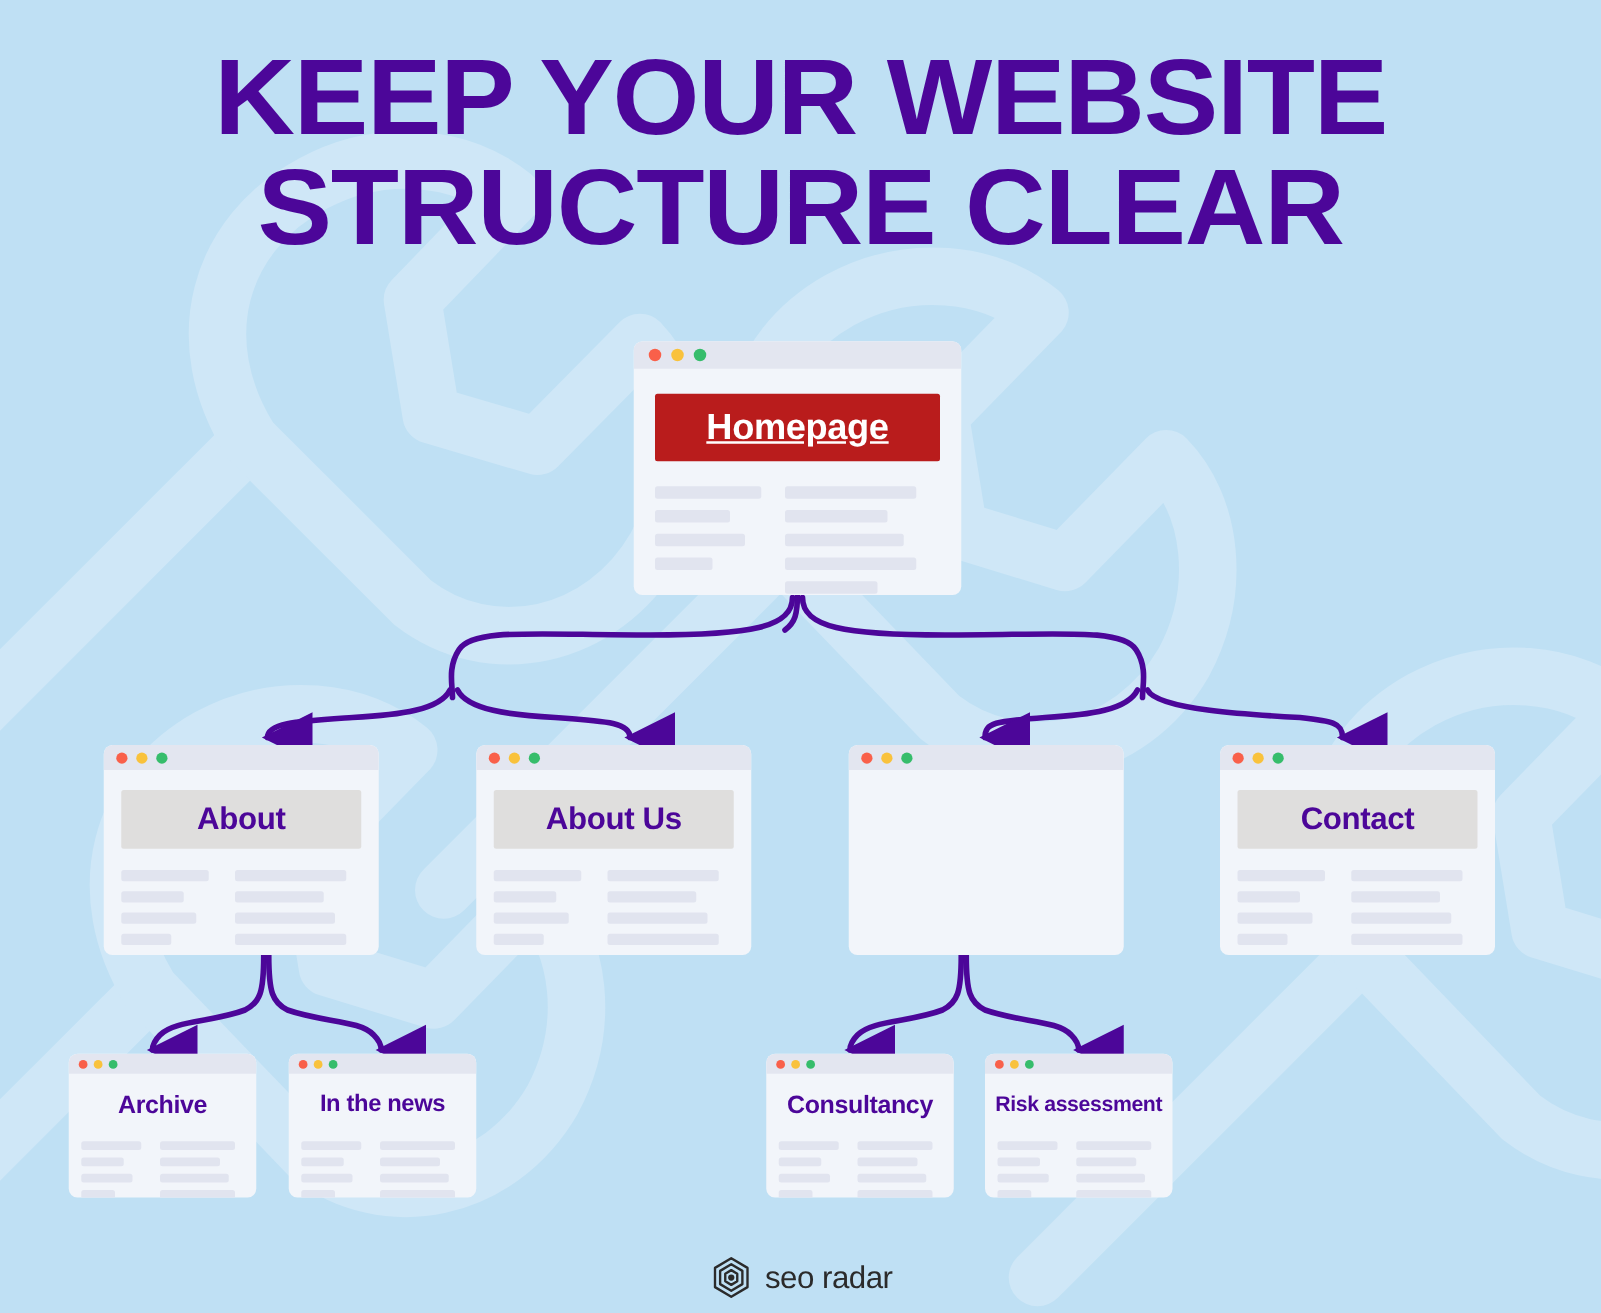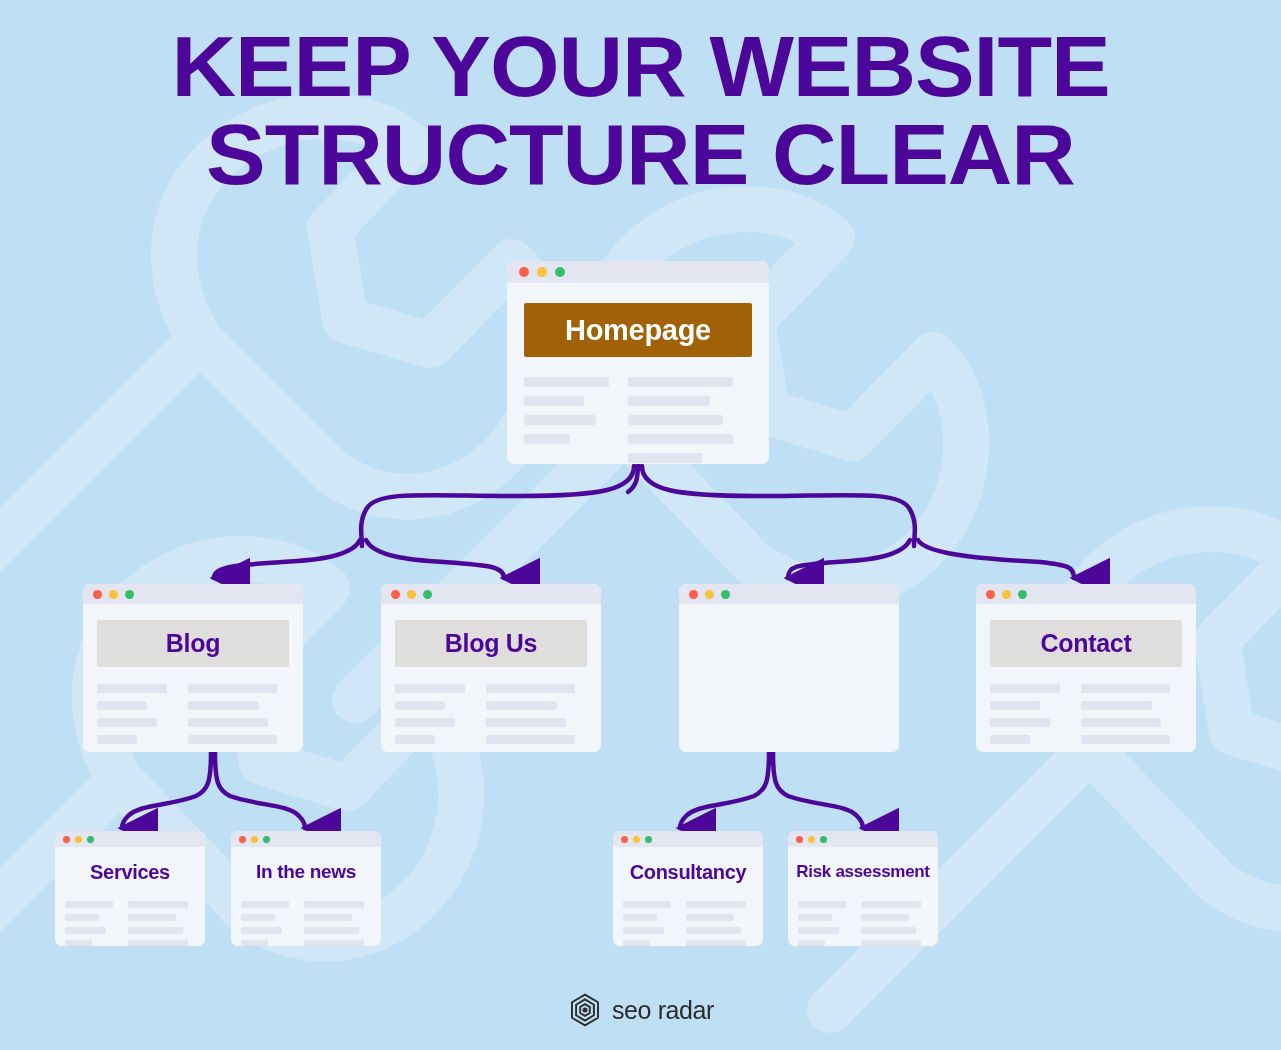--- a/index.html
+++ b/index.html
@@ -10,21 +10,21 @@
     width: 1281px;
     height: 1050px;
     background: #bfe0f4;
     font-family: "Liberation Sans", sans-serif;
     overflow: hidden;
     position: relative;
   }
 
   #stage {
     position: absolute;
-    left: 0; top: 0;
+    left: 0; top: 12px;
     width: 1281px;
     height: 836px;
     border-radius: 19px;
   }
 
   
   #watermark {
     position: absolute;
     left: 0; top: 0;
     width: 1281px;
@@ -102,22 +102,23 @@
 
   
   .band {
     margin: 0 auto;
     display: flex;
     align-items: center;
     justify-content: center;
     box-sizing: border-box;
   }
   .band.purple {
-    background: #a16207;
+    background: #b91c1c;
     color: #ffffff;
+    text-decoration: underline;
   }
   .band.gray {
     background: #dfdedd;
     color: #4c0699;
   }
   .band.none {
     background: transparent;
     color: #4c0699;
   }
   .band .band-text {
@@ -292,21 +293,21 @@
   </div>
 
   <div class="card lvl2" style="left:83px; top:584px; width:220px; height:168px;">
     <div class="titlebar">
       <span class="dot red"></span>
       <span class="dot amber"></span>
       <span class="dot green"></span>
     </div>
     <div class="body">
       <div class="band gray" style="width:192px; height:47px; margin-top:16px; border-radius:2px;">
-        <span class="band-text" style="font-size:25px;">Blog</span>
+        <span class="band-text" style="font-size:25px;">About</span>
       </div>
       <div class="cols" style="margin:17px 0 0 14px;">
         <div class="col" style="width:91px; gap:8px;">
           <div class="ln" style="width:70px; height:9px;"></div>
           <div class="ln" style="width:50px; height:9px;"></div>
           <div class="ln" style="width:60px; height:9px;"></div>
           <div class="ln" style="width:40px; height:9px;"></div>
         </div>
         <div class="col" style="width:100px; gap:8px;">
           <div class="ln" style="width:89px; height:9px;"></div>
@@ -320,21 +321,21 @@
   </div>
 
   <div class="card lvl2" style="left:381px; top:584px; width:220px; height:168px;">
     <div class="titlebar">
       <span class="dot red"></span>
       <span class="dot amber"></span>
       <span class="dot green"></span>
     </div>
     <div class="body">
       <div class="band gray" style="width:192px; height:47px; margin-top:16px; border-radius:2px;">
-        <span class="band-text" style="font-size:25px;">Blog Us</span>
+        <span class="band-text" style="font-size:25px;">About Us</span>
       </div>
       <div class="cols" style="margin:17px 0 0 14px;">
         <div class="col" style="width:91px; gap:8px;">
           <div class="ln" style="width:70px; height:9px;"></div>
           <div class="ln" style="width:50px; height:9px;"></div>
           <div class="ln" style="width:60px; height:9px;"></div>
           <div class="ln" style="width:40px; height:9px;"></div>
         </div>
         <div class="col" style="width:100px; gap:8px;">
           <div class="ln" style="width:89px; height:9px;"></div>
@@ -384,21 +385,21 @@
   </div>
 
   <div class="card lvl3" style="left:55px; top:831px; width:150px; height:115px;">
     <div class="titlebar" style="height:16px; padding-left:8px; gap:5px;">
       <span class="dot red" style="width:7px;height:7px;"></span>
       <span class="dot amber" style="width:7px;height:7px;"></span>
       <span class="dot green" style="width:7px;height:7px;"></span>
     </div>
     <div class="body">
       <div class="band none" style="width:134px; height:40px; margin-top:5px;">
-        <span class="band-text" style="font-size:20px;">Services</span>
+        <span class="band-text" style="font-size:20px;">Archive</span>
       </div>
       <div class="cols" style="margin:9px 0 0 10px;">
         <div class="col" style="width:63px; gap:6px;">
           <div class="ln" style="width:48px; height:7px;"></div>
           <div class="ln" style="width:34px; height:7px;"></div>
           <div class="ln" style="width:41px; height:7px;"></div>
           <div class="ln" style="width:27px; height:7px;"></div>
         </div>
         <div class="col" style="width:68px; gap:6px;">
           <div class="ln" style="width:60px; height:7px;"></div>

